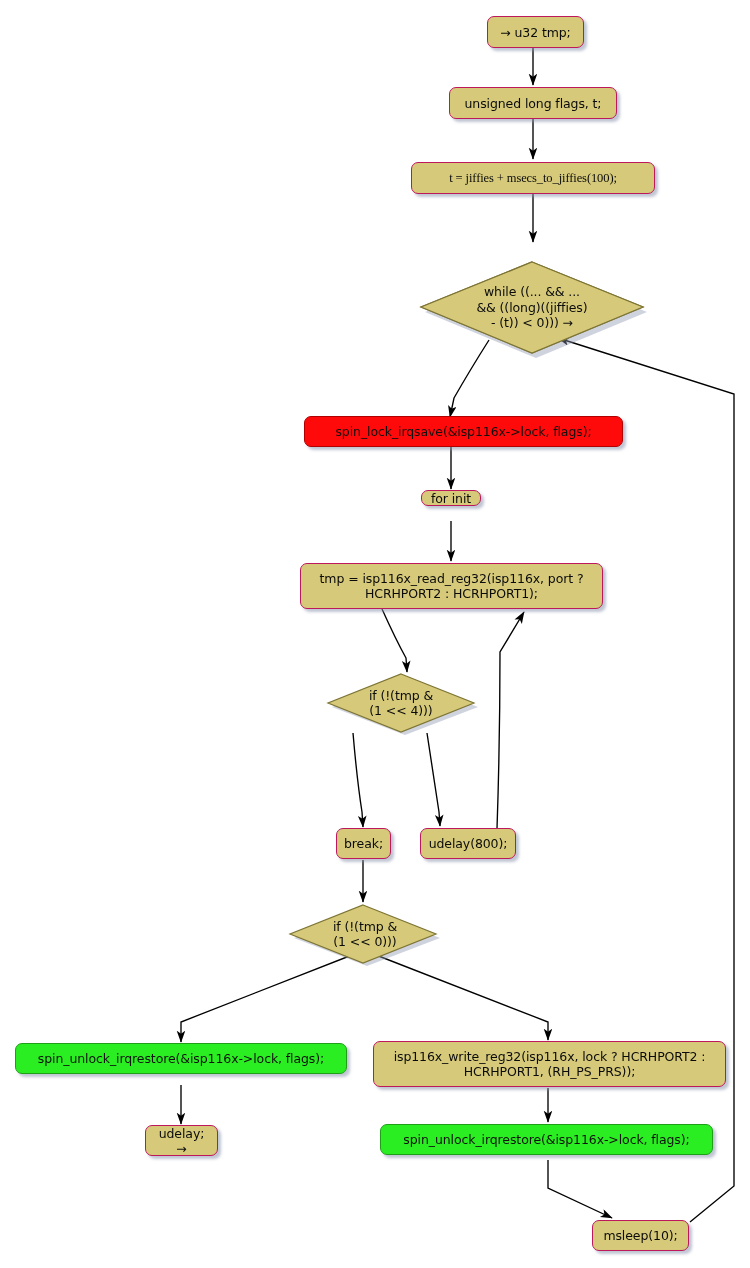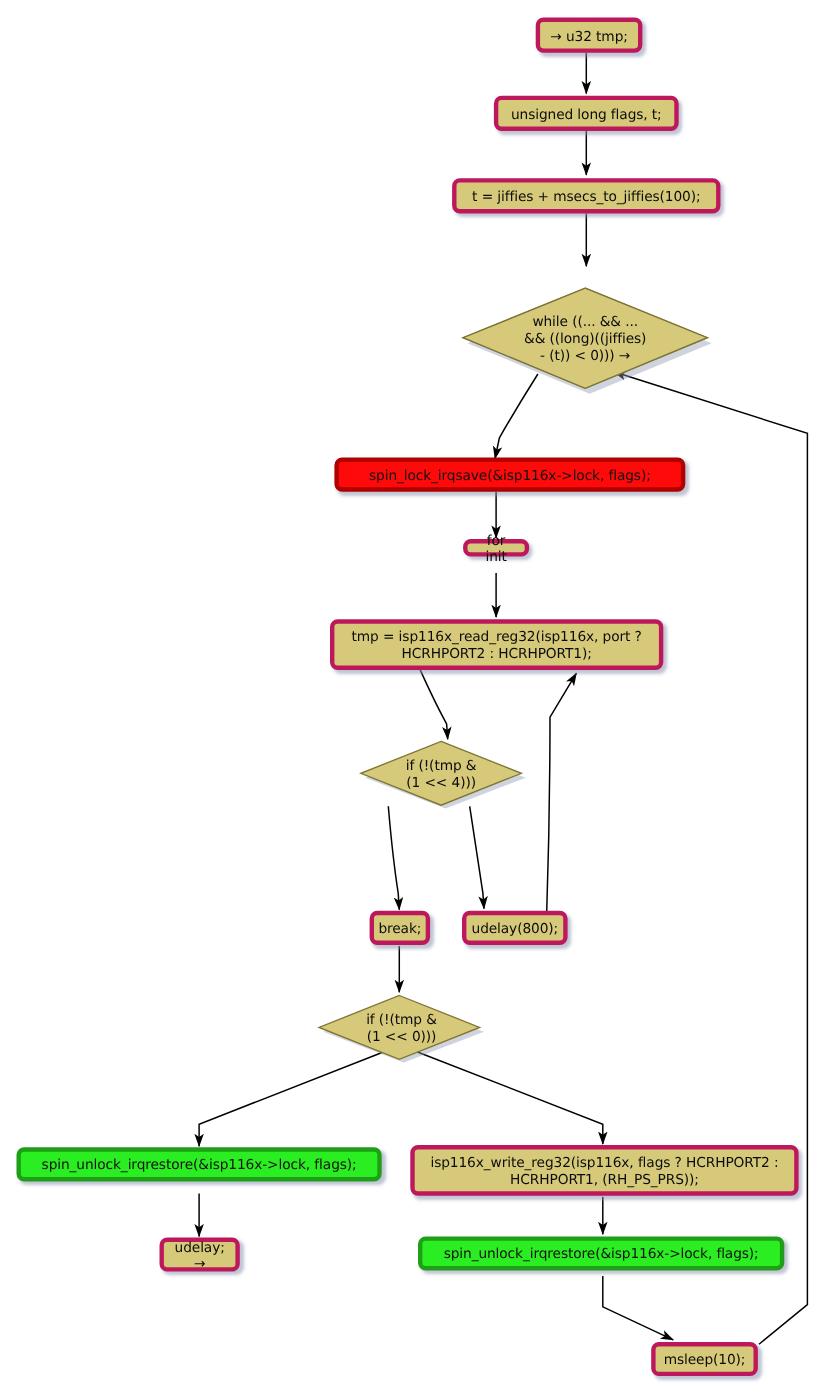--- a/index.html
+++ b/index.html
@@ -23,21 +23,21 @@
     height: 1268px;
     pointer-events: none;
   }
   .node {
     position: absolute;
     box-sizing: border-box;
     display: flex;
     align-items: center;
     justify-content: center;
     text-align: center;
-    border: 4px solid #be185d;
+    border: 1px solid #be185d;
     border-radius: 7px;
     background: #d6ca7a;
     color: #0b0b0b;
     font-size: 12.5px;
     line-height: 15px;
     letter-spacing: -0.1px;
     padding: 3px 8px;
     box-shadow: 3px 3px 3px rgba(140,150,175,0.55);
     white-space: pre-line;
   }
@@ -110,21 +110,21 @@
   </svg>
 
   <div class="node" style="left:487px; top:16px; width:97px; height:32px;">
     <span>→ u32 tmp;</span>
   </div>
 
   <div class="node" style="left:449px; top:87px; width:168px; height:32px;">
     <span>unsigned long flags, t;</span>
   </div>
 
-  <div class="node" style="left:411px; top:162px; width:244px; height:32px;">
+  <div class="node" style="left:411px; top:162px; width:244px; height:32px;font-family:Liberation Serif, serif;">
     <span>t = jiffies + msecs_to_jiffies(100);</span>
   </div>
 
   <div class="diamond-wrap" style="left:418px; top:259px; width:228px; height:97px;">
     <svg width="228" height="97" viewBox="0 0 228 97">
       <polygon points="114,3 225,48 114,94 3,48" fill="#d6ca7a" stroke="#7d7434" stroke-width="1.2" style="filter:none"></polygon>
       <polygon points="118,8 229,53 118,99 7,53" fill="rgba(140,150,175,0.42)"></polygon>
       <polygon points="114,3 225,48 114,94 3,48" fill="#d6ca7a" stroke="#7d7434" stroke-width="1.2"></polygon>
     </svg>
     <div class="diamond-label">
@@ -175,21 +175,21 @@
       <span>if (!(tmp &amp;
 (1 &lt;&lt; 0)))</span>
     </div>
   </div>
 
   <div class="node green" style="left:15px; top:1043px; width:332px; height:31px;">
     <span>spin_unlock_irqrestore(&amp;isp116x-&gt;lock, flags);</span>
   </div>
 
   <div class="node" style="left:373px; top:1041px; width:353px; height:46px;">
-    <span>isp116x_write_reg32(isp116x, flags ? HCRHPORT2 :
+    <span>isp116x_write_reg32(isp116x, lock ? HCRHPORT2 :
 HCRHPORT1, (RH_PS_PRS));</span>
   </div>
 
   <div class="node" style="left:145px; top:1125px; width:73px; height:31px;">
     <span>udelay; →</span>
   </div>
 
   <div class="node green" style="left:380px; top:1124px; width:333px; height:31px;">
     <span>spin_unlock_irqrestore(&amp;isp116x-&gt;lock, flags);</span>
   </div>

